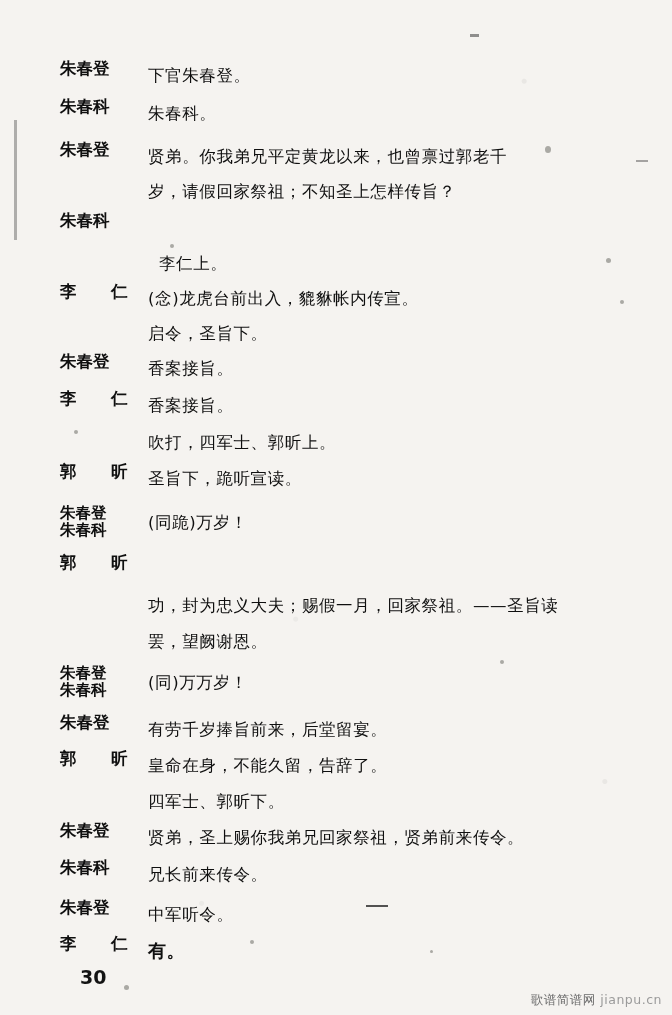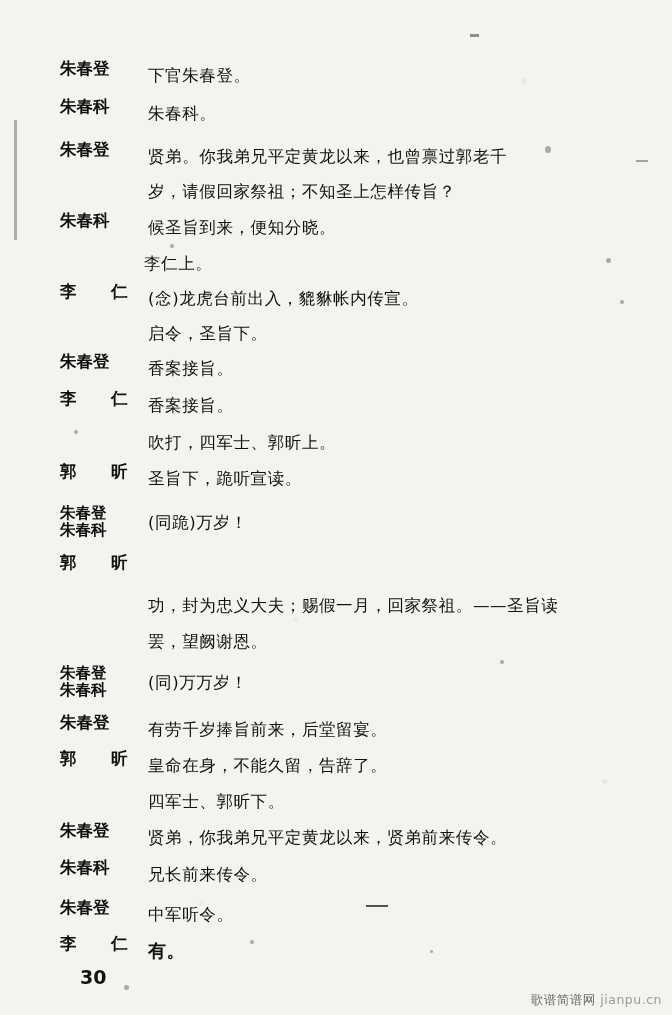--- a/index.html
+++ b/index.html
@@ -155,24 +155,23 @@
     <div class="line" style="left:60px; top:139px;">
       <div class="speaker">朱春登</div>
       <div class="text">贤弟。你我弟兄平定黄龙以来，也曾禀过郭老千</div>
     </div>
     <div class="line" style="left:148px; top:174px;">
       <div class="text">岁，请假回家祭祖；不知圣上怎样传旨？</div>
     </div>
 
     <div class="line" style="left:60px; top:210px;">
       <div class="speaker">朱春科</div>
-      <div class="text">候圣旨到来，便知分晓。</div>
-    </div>
-
-    <div class="line" style="left:144px; top:246px;">
+    </div>
+
+    <div class="line" style="left:159px; top:246px;">
       <div class="text">李仁上。</div>
     </div>
 
     <div class="line" style="left:60px; top:281px;">
       <div class="speaker sp-spaced">李　仁</div>
       <div class="text">(念)龙虎台前出入，貔貅帐内传宣。</div>
     </div>
     <div class="line" style="left:148px; top:316px;">
       <div class="text">启令，圣旨下。</div>
     </div>
@@ -227,21 +226,21 @@
       <div class="speaker sp-spaced">郭　昕</div>
       <div class="text">皇命在身，不能久留，告辞了。</div>
     </div>
 
     <div class="line" style="left:148px; top:784px;">
       <div class="text">四军士、郭昕下。</div>
     </div>
 
     <div class="line" style="left:60px; top:820px;">
       <div class="speaker">朱春登</div>
-      <div class="text">贤弟，你我弟兄平定黄龙以来，贤弟前来传令。</div>
+      <div class="text">贤弟，圣上赐你我弟兄回家祭祖，贤弟前来传令。</div>
     </div>
 
     <div class="line" style="left:60px; top:857px;">
       <div class="speaker">朱春科</div>
       <div class="text">兄长前来传令。</div>
     </div>
 
     <div class="line" style="left:60px; top:897px;">
       <div class="speaker">朱春登</div>
       <div class="text">中军听令。</div>

